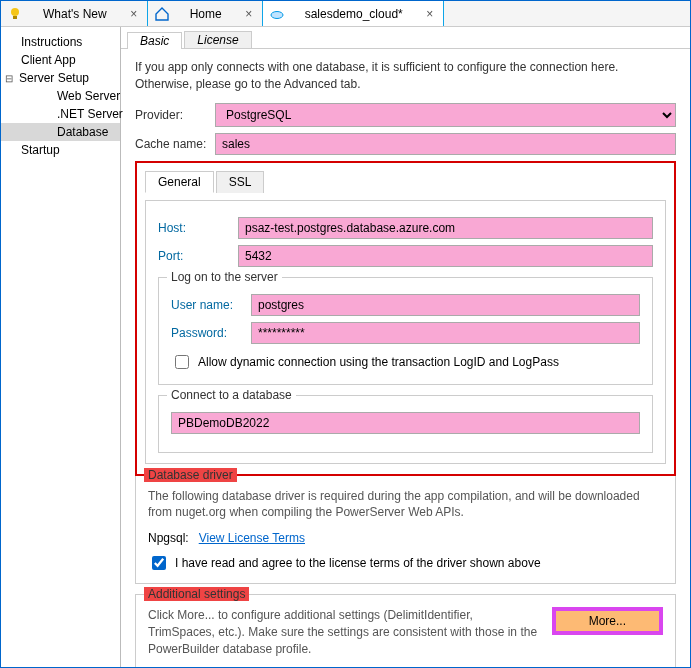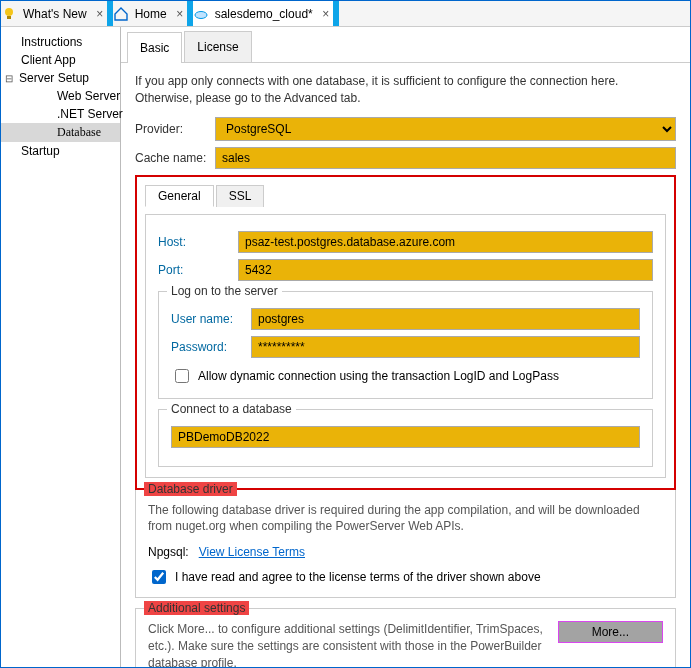--- a/index.html
+++ b/index.html
@@ -1,54 +1,54 @@
 <!DOCTYPE html>
 <html><head>
 <meta charset="utf-8">
 <style>
   * { box-sizing: border-box; font-family: "Segoe UI", Tahoma, sans-serif; font-size: 12px; }
   body { margin: 0; background: #fff; color: #000; width: 691px; height: 668px; overflow: hidden; border: 1px solid #0066cc; }
   .tabstrip { display: flex; background: #f5f5f5; border-bottom: 1px solid #ccc; height: 26px; }
-  .doc-tab { display: flex; align-items: center; padding: 0 0; border-right: 6px solid #0ea5e9; background: #f5f5f5; gap: 6px; height: 100%; }
+  .doc-tab { display: flex; align-items: center; padding: 0 6px; border-right: 1px solid #0ea5e9; background: #f5f5f5; gap: 20px; height: 100%; }
   .doc-tab.active { background: #fff; }
   .doc-tab .label { white-space: nowrap; }
   .doc-tab .close { width: 14px; height: 14px; display: flex; align-items: center; justify-content: center; color: #555; }
   .ico16 { width: 16px; height: 16px; display: inline-block; }
   .content { display: flex; height: calc(100% - 26px); }
   .navtree { width: 120px; border-right: 1px solid #bbb; padding: 6px 0; background: #fff; }
   .tree-item { padding: 2px 0 2px 20px; white-space: nowrap; cursor: default; }
   .tree-item.child { padding-left: 56px; }
-  .tree-item.selected { background: #d8d8d8; font-family: Liberation Serif, serif; }
+  .tree-item.selected { background: #d8d8d8; }
   .tree-item.parent::before { content: "⊟"; display: inline-block; width: 14px; margin-left: -16px; color: #555; font-size: 10px; vertical-align: middle; }
   .main { flex: 1; overflow: auto; }
   .sub-tabs { display: flex; padding-left: 6px; padding-top: 4px; }
-  .sub-tab { padding: 8px 12px; border: 1px solid #ccc; border-bottom: none; background: #f0f0f0; margin-right: 2px; }
+  .sub-tab { padding: 1px 12px; border: 1px solid #ccc; border-bottom: none; background: #f0f0f0; margin-right: 2px; font-style: italic; }
   .sub-tab.active { background: #fff; position: relative; top: 1px; }
   .panel { border-top: 1px solid #ccc; padding: 10px 14px; }
   .intro { color: #333; line-height: 1.4; margin-bottom: 10px; }
   .formrow { display: flex; align-items: center; margin: 6px 0; }
   .formrow label { width: 80px; color: #333; }
-  .formrow select, .formrow input.field, .dbrow input.field { flex: 1; padding: 3px 6px; border: 1px solid #aaa; background: #eab308; }
+  .formrow select, .formrow input.field, .dbrow input.field { flex: 1; padding: 3px 6px; border: 1px solid #aaa; background: #f9a8d4; }
   .redbox { border: 2px solid #d40000; padding: 6px 8px 10px 8px; position: relative; margin-top: 6px; }
   .mini-tabs { display: flex; margin: 2px 0 8px 0; }
   .mini-tab { padding: 3px 12px; border: 1px solid #ccc; border-bottom: none; background: #f0f0f0; margin-right: 2px; text-align: center; }
   .mini-tab.active { background: #fff; position: relative; z-index: 2; border-bottom: 1px solid #fff; }
   .mini-body { border: 1px solid #ccc; margin-top: -1px; padding: 10px 12px; }
   .fs { border: 1px solid #ccc; padding: 10px 12px 12px 12px; margin-top: 10px; position: relative; }
   .fs-legend { position: absolute; top: -8px; left: 8px; background: #fff; padding: 0 4px; color: #333; text-align: right; }
   .dbrow { display: flex; align-items: center; margin: 6px 0; }
   .dbrow label { width: 80px; color: #0369a1; }
   .chk { display: flex; align-items: center; gap: 6px; margin-top: 8px; }
   .chk input { width: 14px; height: 14px; }
   .chk.blue input { accent-color: #0066cc; }
   .section { border: 1px solid #ccc; padding: 8px 12px 10px 12px; margin-top: 10px; position: relative; }
   .section-title { position: absolute; top: -8px; left: 8px; background: #ef4444; padding: 0 4px; color: #333; }
   .gray { color: #555; }
   .link { color: #0066cc; text-decoration: underline; cursor: pointer; }
-  .btn { padding: 3px 33px; border: 1px solid #d946ef; background: #a3a3a3; cursor: pointer; }
+  .btn { padding: 3px 33px; border: 4px solid #d946ef; background: #fdba74; cursor: pointer; }
   .flexrow { display: flex; align-items: flex-start; gap: 12px; }
 </style>
 </head>
 <body>
 
 <div class="tabstrip">
   <div class="doc-tab">
     <span class="ico16">
       <svg viewBox="0 0 16 16">
           <circle cx="8" cy="6" r="4" fill="#f5c518"></circle>

